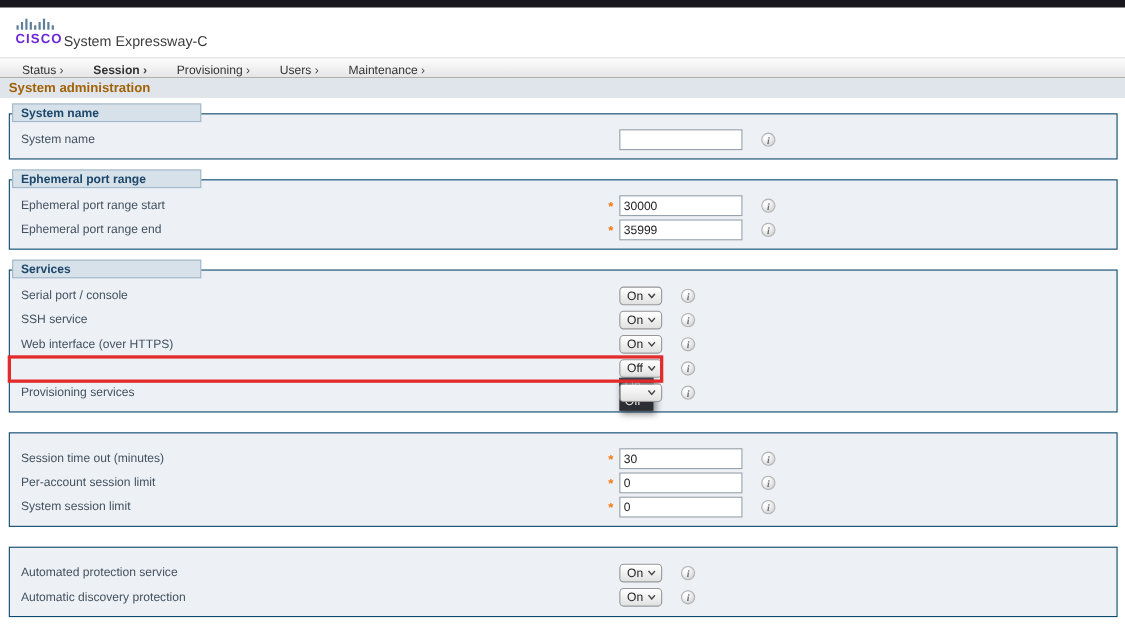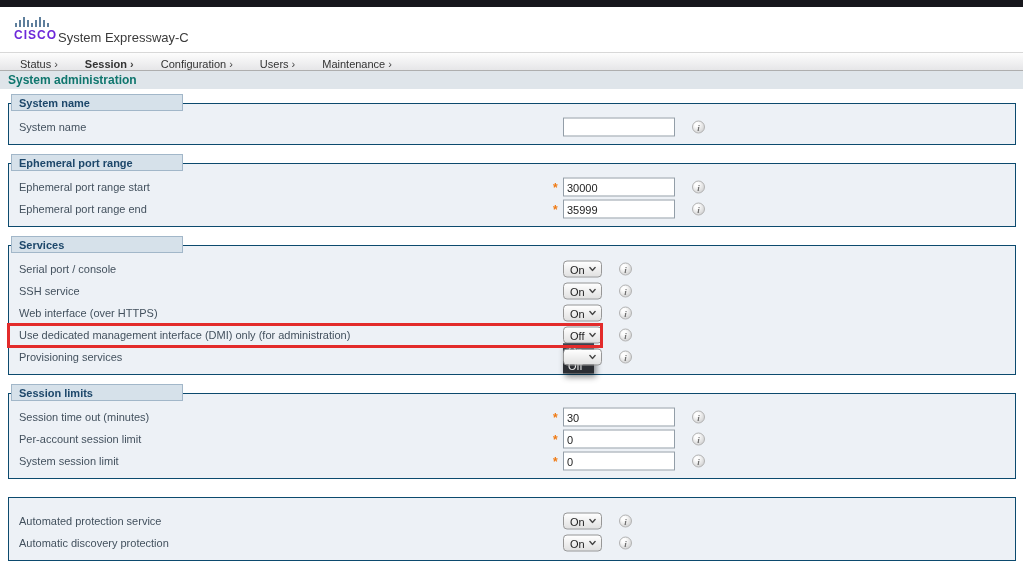--- a/index.html
+++ b/index.html
@@ -23,21 +23,21 @@
     height:19px; display:flex; align-items:flex-end; padding-left:20px;
     background:linear-gradient(#fdfdfd,#e6e6e8);
     border-top:1px solid #d8d8d8; border-bottom:1px solid #aeaeae;
   }
   .nav-item { margin-right:27px; color:#333; cursor:pointer; white-space:nowrap; }
   .nav-item.current { font-weight:bold; }
   .nav-item .chev { font-size:11px; color:#444; margin-left:3px; }
 
   .title-bar {
     height:18px; background:#dfe5ea; display:flex; align-items:center;
-    padding-left:8px; font-weight:bold; font-size:12px; color:#0f766e;
+    padding-left:8px; font-weight:bold; font-size:12px; color:#a16207;
   }
 
   main { padding-top:14px; }
 
   .fieldset {
     position:relative; margin:0 7px 4px 8px;
     border:1px solid #0c4a6e; background:#edf1f6;
   }
   .fieldset + .fieldset { margin-top:18px; }
   .legend {
@@ -100,21 +100,21 @@
         <span style="height: 4px;"></span>
       </div>
     <div class="logo-text">CISCO</div>
   </div>
   <div class="product-name">System Expressway-C</div>
 </div>
 
 <div class="nav" id="nav-bar">
     <div class="nav-item"><span>Status</span><span class="chev">›</span></div>
     <div class="nav-item current"><span>Session</span><span class="chev">›</span></div>
-    <div class="nav-item"><span>Configuration</span><span class="chev">›</span></div>
+    <div class="nav-item"><span>Provisioning</span><span class="chev">›</span></div>
     <div class="nav-item"><span>Users</span><span class="chev">›</span></div>
     <div class="nav-item"><span>Maintenance</span><span class="chev">›</span></div>
   </div>
 
 <div class="title-bar">
   <span>System administration</span>
 </div>
 
 <main id="content">
     <div class="fieldset">
@@ -193,21 +193,20 @@
               <span class="chev-icon">
                 <svg width="7" height="5" viewBox="0 0 7 5">
                   <polyline points="0.5,0.5 3.5,4 6.5,0.5" fill="none" stroke="#444" stroke-width="1.3"></polyline>
                 </svg>
               </span>
             </div>
             <span class="info">i</span>
           </div>
         </div>
         <div class="row">
-          <span class="row-label">Use dedicated management interface (DMI) only (for administration)</span>
           <div class="ctrl">
             <span class="req"></span>
             <div class="sel">
               <span>Off</span>
               <span class="chev-icon">
                 <svg width="7" height="5" viewBox="0 0 7 5">
                   <polyline points="0.5,0.5 3.5,4 6.5,0.5" fill="none" stroke="#444" stroke-width="1.3"></polyline>
                 </svg>
               </span>
             </div>
@@ -230,21 +229,20 @@
                   <polyline points="0.5,0.5 3.5,4 6.5,0.5" fill="none" stroke="#444" stroke-width="1.3"></polyline>
                 </svg>
               </span>
             </div>
             <span class="info">i</span>
           </div>
         </div>
       </div>
     </div>
     <div class="fieldset">
-      <div class="legend">Session limits</div>
       <div class="rows">
         <div class="row">
           <span class="row-label">Session time out (minutes)</span>
           <div class="ctrl">
             <span class="req">*</span>
             <input class="text-input" value="30" style="">
             <span class="info">i</span>
           </div>
         </div>
         <div class="row">

